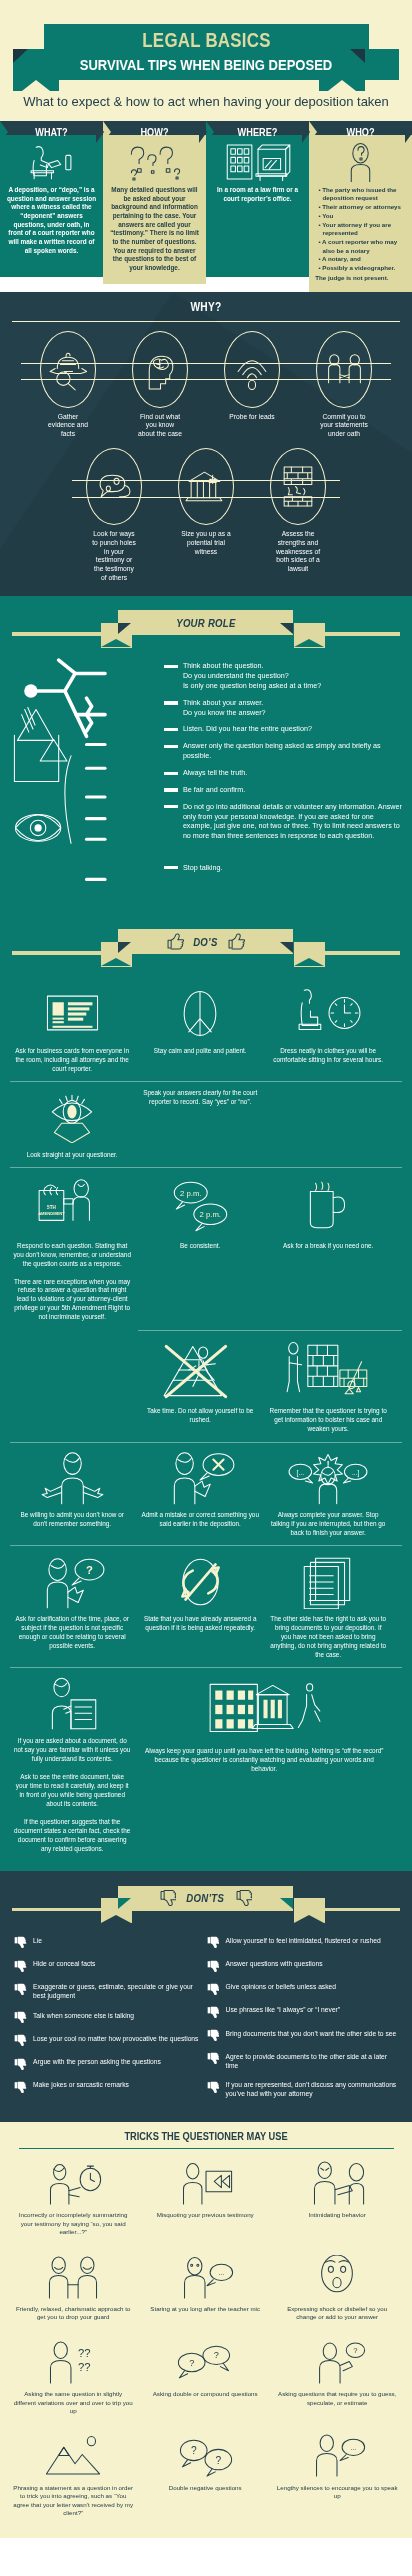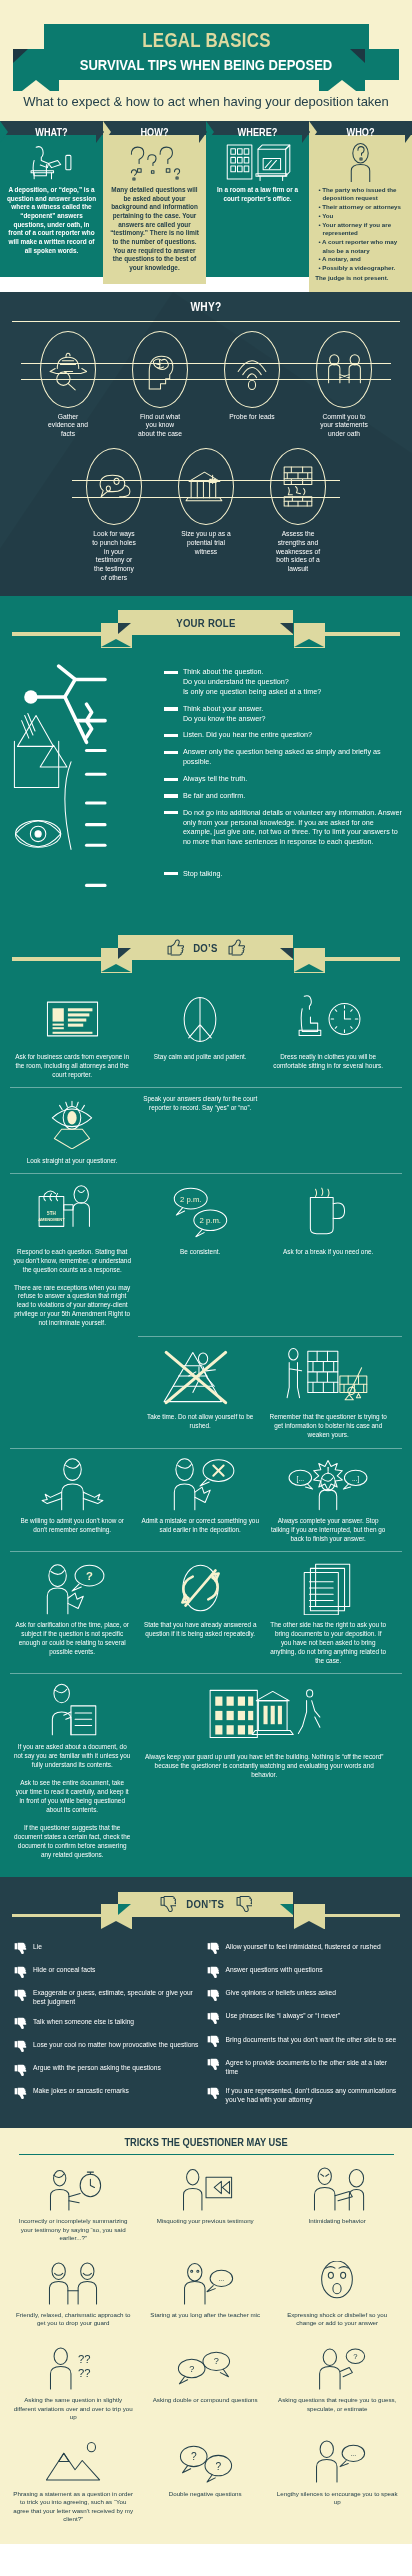--- a/index.html
+++ b/index.html
@@ -103,21 +103,21 @@
   }
   .why-label{color:#fff;font-size:6.7px;line-height:1.3;margin-top:5.2px;}
   .why-band{
     position:absolute;left:20.6px;right:20.6px;top:32px;height:17.5px;
     border-top:1px solid var(--cream);border-bottom:1px solid var(--cream);z-index:1;
   }
   .why-wrap{position:relative;}
 
   
   .sec{position:relative;padding:11.3px 0 5.2px 0;}
-  .banner{position:relative;height:46px;}
+  .banner{position:relative;height:46px;font-style:italic;}
   .ban-rect{
     position:absolute;left:118px;top:3.1px;width:175px;height:25px;background:var(--khaki);z-index:3;
     display:flex;align-items:center;justify-content:center;gap:7.2px;
   }
   .ban-rect .ban-label{font-size:11.3px;font-weight:bold;color:var(--navy);
     transform:scaleX(.85);letter-spacing:0.3px;}
   .ban-wingL,.ban-wingR{position:absolute;top:15.5px;width:31px;height:25px;background:var(--khaki);z-index:2;}
   .ban-wingL{left:101px;}
   .ban-wingR{left:294px;}
   .ban-fold-l,.ban-fold-r{position:absolute;top:15.5px;width:0;height:0;z-index:4;}
@@ -129,21 +129,21 @@
   .ban-line-l,.ban-line-r{position:absolute;top:25px;height:3.6px;background:var(--khaki);z-index:1;}
   .ban-line-l{left:12.4px;width:91px;}
   .ban-line-r{right:12.4px;width:91px;}
   .sec.onteal{background:var(--teal);}
   .sec.onnavy{background:var(--navy);}
   .sec.onnavy .ban-notch-l,.sec.onnavy .ban-notch-r{border-bottom-color:var(--navy);}
   .sec.onnavy .ban-fold-l,.sec.onnavy .ban-fold-r{border-top-color:var(--teal);}
 
   
   .role{background:var(--teal);padding-bottom:14.4px;position:relative;overflow:hidden;}
-  .role-body{display:flex;padding:0 9.3px;position:relative;margin-top:6px;}
+  .role-body{display:flex;padding:0 9.3px;position:relative;}
   .role-art{width:155px;position:relative;}
   .role-lines{width:242px;padding-top:3.1px;}
   .rl{display:flex;align-items:flex-start;margin-bottom:7.2px;}
   .rl .dash{flex:0 0 13.4px;height:3.1px;background:#fff;margin-top:3.6px;margin-right:5.2px;}
   .rl .txt{color:#fff;font-size:7.2px;line-height:1.35;}
 
   
   .dos{background:var(--teal);padding:0 0 10.3px 0;}
   .dgrid{display:flex;flex-wrap:wrap;padding:0 8.2px;}
   .dcell{width:128px;padding:8.2px 5.2px 7.2px 5.2px;text-align:center;}
@@ -519,21 +519,21 @@
         <div class="rl" style="margin-top:7.2px">
           <div class="dash"></div>
           <div class="txt" style="white-space:pre-line">Always tell the truth.</div>
         </div>
         <div class="rl" style="margin-top:7.2px">
           <div class="dash"></div>
           <div class="txt" style="white-space:pre-line">Be fair and confirm.</div>
         </div>
         <div class="rl" style="margin-top:7.2px">
           <div class="dash"></div>
-          <div class="txt" style="white-space:pre-line">Do not go into additional details or volunteer any information.  Answer only from your personal knowledge.  If you are asked for one example, just give one, not two or three.  Try to limit your answers to no more than have sentences in response to each question.</div>
+          <div class="txt" style="white-space:pre-line">Do not go into additional details or volunteer any information.  Answer only from your personal knowledge.  If you are asked for one example, just give one, not two or three.  Try to limit need answers to no more than three sentences in response to each question.</div>
         </div>
         <div class="rl" style="margin-top:7.2px">
           <div class="dash" style="background:transparent"></div>
         </div>
         <div class="rl" style="margin-top:8.2px">
           <div class="dash"></div>
           <div class="txt" style="white-space:pre-line">Stop talking.</div>
         </div>
       </div>
     </div>

